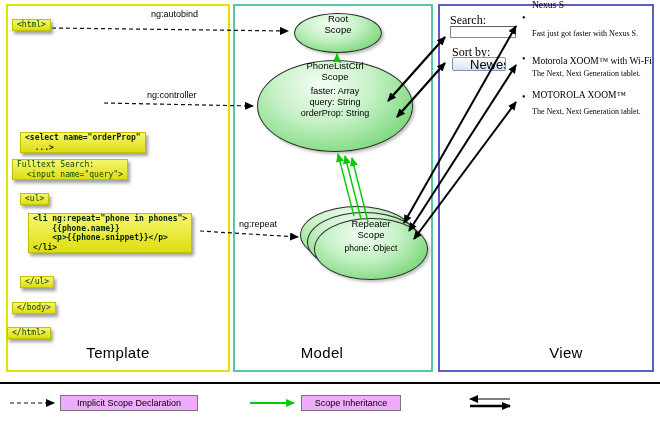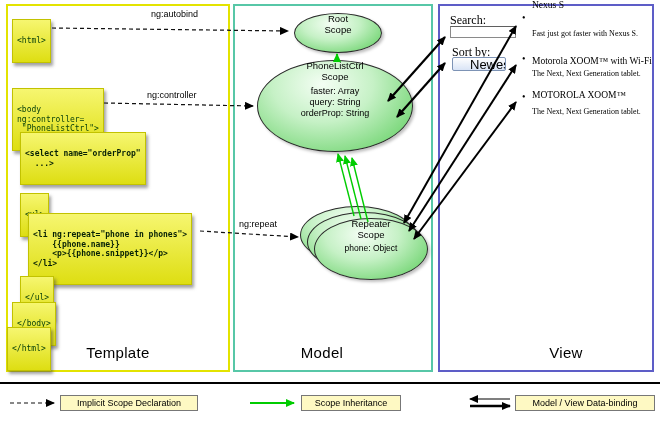--- a/index.html
+++ b/index.html
@@ -8,21 +8,21 @@
   .stage{position:relative;width:660px;height:421px;background:#fff}
   .colbox{position:absolute;top:4px;height:368px;border:2px solid;background:#fff}
   .colbox.template{left:6px;width:224px;border-color:#e3e300}
   .colbox.model{left:233px;width:200px;border-color:#57c7a7}
   .colbox.view{left:438px;width:216px;border-color:#5d5dc7}
   .col-label{position:absolute;top:344px;font-size:15px;text-align:center;letter-spacing:.3px}
   .col-label.t{left:6px;width:224px}
   .col-label.m{left:239px;width:166px}
   .col-label.v{left:438px;width:256px}
   .code{position:absolute;white-space:pre;font-family:"DejaVu Sans Mono",monospace;
-    font-size:8px;line-height:9.5px;color:#0b420b;padding:16px 4px;
+    font-size:8px;line-height:9.5px;color:#0b420b;padding:0 4px;
     background:linear-gradient(180deg,#f6f670,#dede12);border:1px solid #c2c200;
     box-shadow:2px 3px 3px rgba(70,70,70,.5)}
   .code.bold{font-weight:bold;color:#062006}
   .arrow-label{position:absolute;font-size:9px;color:#000;background:#fff;padding:0 1px}
   .ellipse{position:absolute;border:1px solid #2a2a2a;border-radius:50%;
     background:radial-gradient(ellipse at 42% 26%,#f4fef4 0%,#c6f1c6 40%,#7fd97f 78%,#5bc85b 100%);
     box-shadow:2px 2px 3px rgba(0,0,0,.25);
     display:flex;flex-direction:column;align-items:center;justify-content:flex-start;text-align:center}
   .scope-title{white-space:pre;font-size:9.5px;line-height:10.5px}
   .scope-prop{font-size:9px;line-height:11px}
@@ -38,42 +38,41 @@
     background:linear-gradient(#7fb2f2,#3a6fd2);border-radius:0 1px 1px 0}
   .sort-select .btn::before,.sort-select .btn::after{content:"";position:absolute;left:2.5px;
     border-left:3px solid transparent;border-right:3px solid transparent}
   .sort-select .btn::before{top:2px;border-bottom:3px solid #fff}
   .sort-select .btn::after{bottom:2px;border-top:3px solid #fff}
   .bullet{position:absolute;font-size:10px;line-height:10px}
   .vi-title{position:absolute;font-size:9.5px;white-space:nowrap}
   .vi-desc{position:absolute;font-size:8px;white-space:nowrap}
   .sep{position:absolute;left:0;top:382px;width:660px;height:2px;background:#000}
   .legend-box{position:absolute;top:395px;height:16px;line-height:14px;border:1px solid #777;
-    background:#fef9c3;font-size:9px;text-align:center;white-space:nowrap}
+    background:#f0abfc;font-size:9px;text-align:center;white-space:nowrap}
   svg.overlay{position:absolute;left:0;top:0;width:660px;height:421px;pointer-events:none}
 </style>
 </head>
 <body>
 
 <div class="stage">
 
   <div class="colbox template"></div>
   <div class="colbox model"></div>
   <div class="colbox view"></div>
 
   <div class="col-label t">Template</div>
   <div class="col-label m">Model</div>
   <div class="col-label v">View</div>
 
   <div class="code" style="left:12px;top:19px">&lt;html&gt;</div>
-  <div class="code" style="left:12px;top:88px">&lt;body
-ng:controller=
- "PhoneListCtrl"&gt;</div>
   <div class="code bold" style="left:20px;top:132px">&lt;select name="orderProp"
   ...&gt;</div>
+  <div class="code" style="left:12px;top:159px">Fulltext Search:
+  &lt;input name="query"&gt;</div>
   <div class="code" style="left:20px;top:193px">&lt;ul&gt;</div>
   <div class="code bold" style="left:28px;top:213px">&lt;li ng:repeat="phone in phones"&gt;
     {{phone.name}}
     &lt;p&gt;{{phone.snippet}}&lt;/p&gt;
 &lt;/li&gt;</div>
   <div class="code" style="left:20px;top:276px">&lt;/ul&gt;</div>
   <div class="code" style="left:12px;top:302px">&lt;/body&gt;</div>
   <div class="code" style="left:7px;top:327px">&lt;/html&gt;</div>
 
   <div class="arrow-label" style="left:150px;top:9px">ng:autobind</div>
@@ -119,21 +118,20 @@
   <span class="vi-title serif" style="left:532px;top:56px">Motorola XOOM™ with Wi-Fi</span>
   <span class="vi-desc serif" style="left:532px;top:69px">The Next, Next Generation tablet.</span>
 
   <span class="bullet serif" style="left:522px;top:92px">•</span>
   <span class="vi-title serif" style="left:532px;top:90px">MOTOROLA XOOM™</span>
   <span class="vi-desc serif" style="left:532px;top:107px">The Next, Next Generation tablet.</span>
 
   <div class="sep"></div>
   <div class="legend-box" style="left:60px;width:138px">Implicit Scope Declaration</div>
   <div class="legend-box" style="left:301px;width:100px">Scope Inheritance</div>
-  <div class="legend-box" style="left:515px;width:140px">Model / View Data-binding</div>
 
   <svg class="overlay" viewBox="0 0 660 421">
     <defs>
       <marker id="ab" markerUnits="userSpaceOnUse" markerWidth="9" markerHeight="8" refX="8" refY="4" orient="auto-start-reverse">
         <path d="M0,0 L9,4 L0,8 z" fill="#000"></path>
       </marker>
       <marker id="ag" markerUnits="userSpaceOnUse" markerWidth="9" markerHeight="8" refX="8" refY="4" orient="auto-start-reverse">
         <path d="M0,0 L9,4 L0,8 z" fill="#00cc00"></path>
       </marker>
     </defs>

